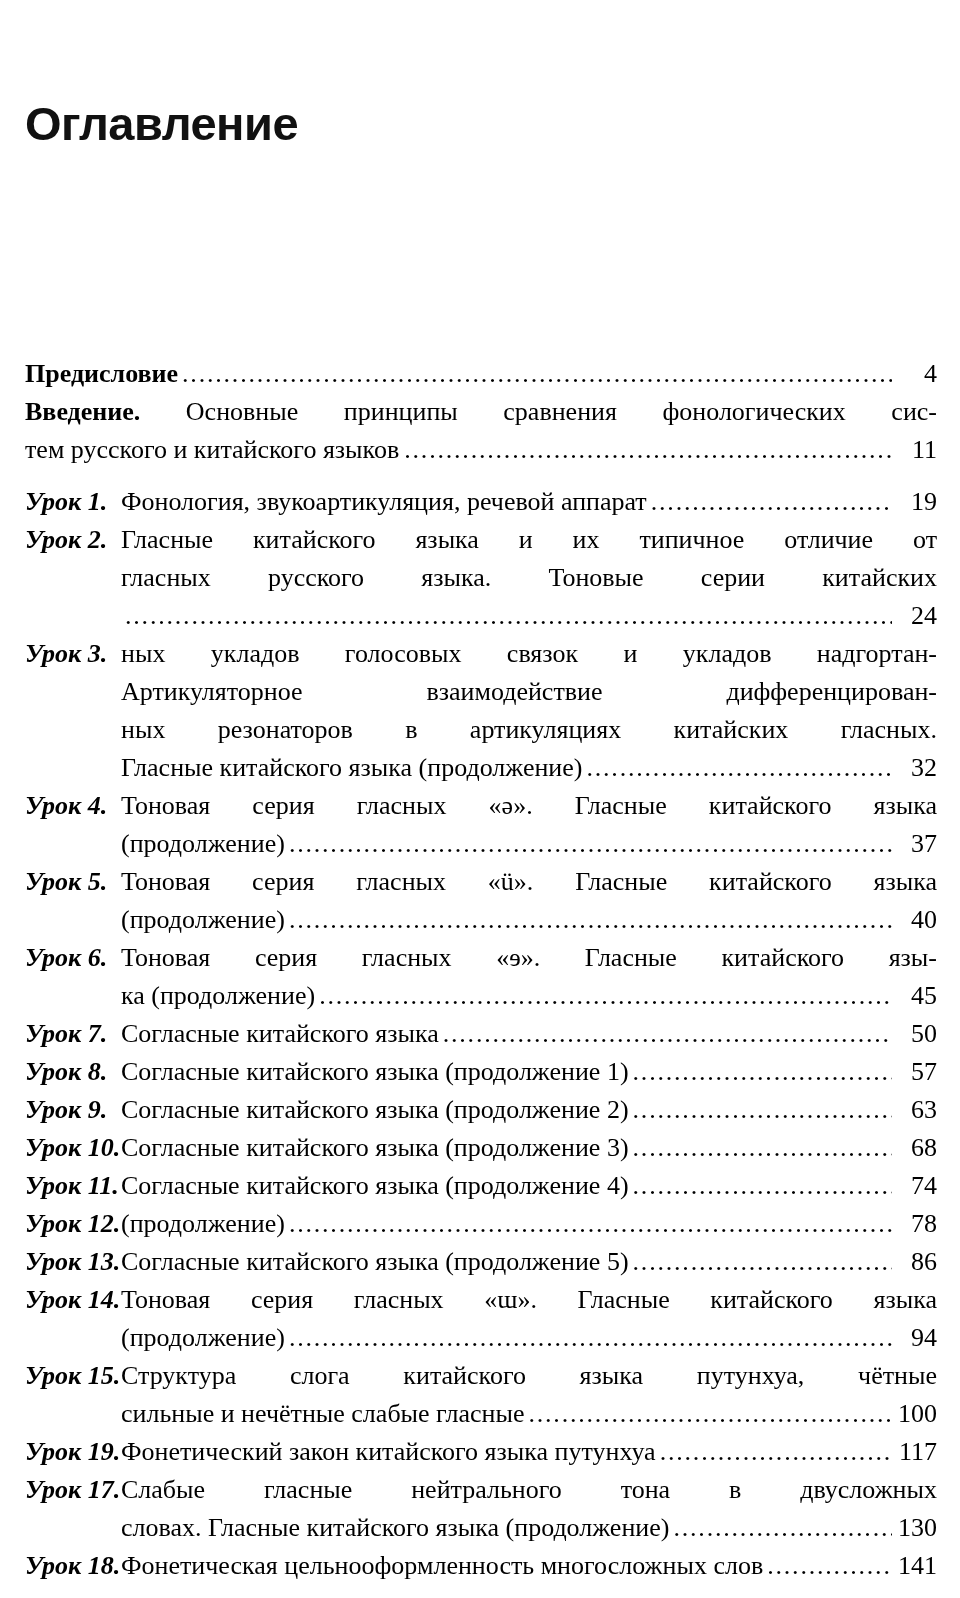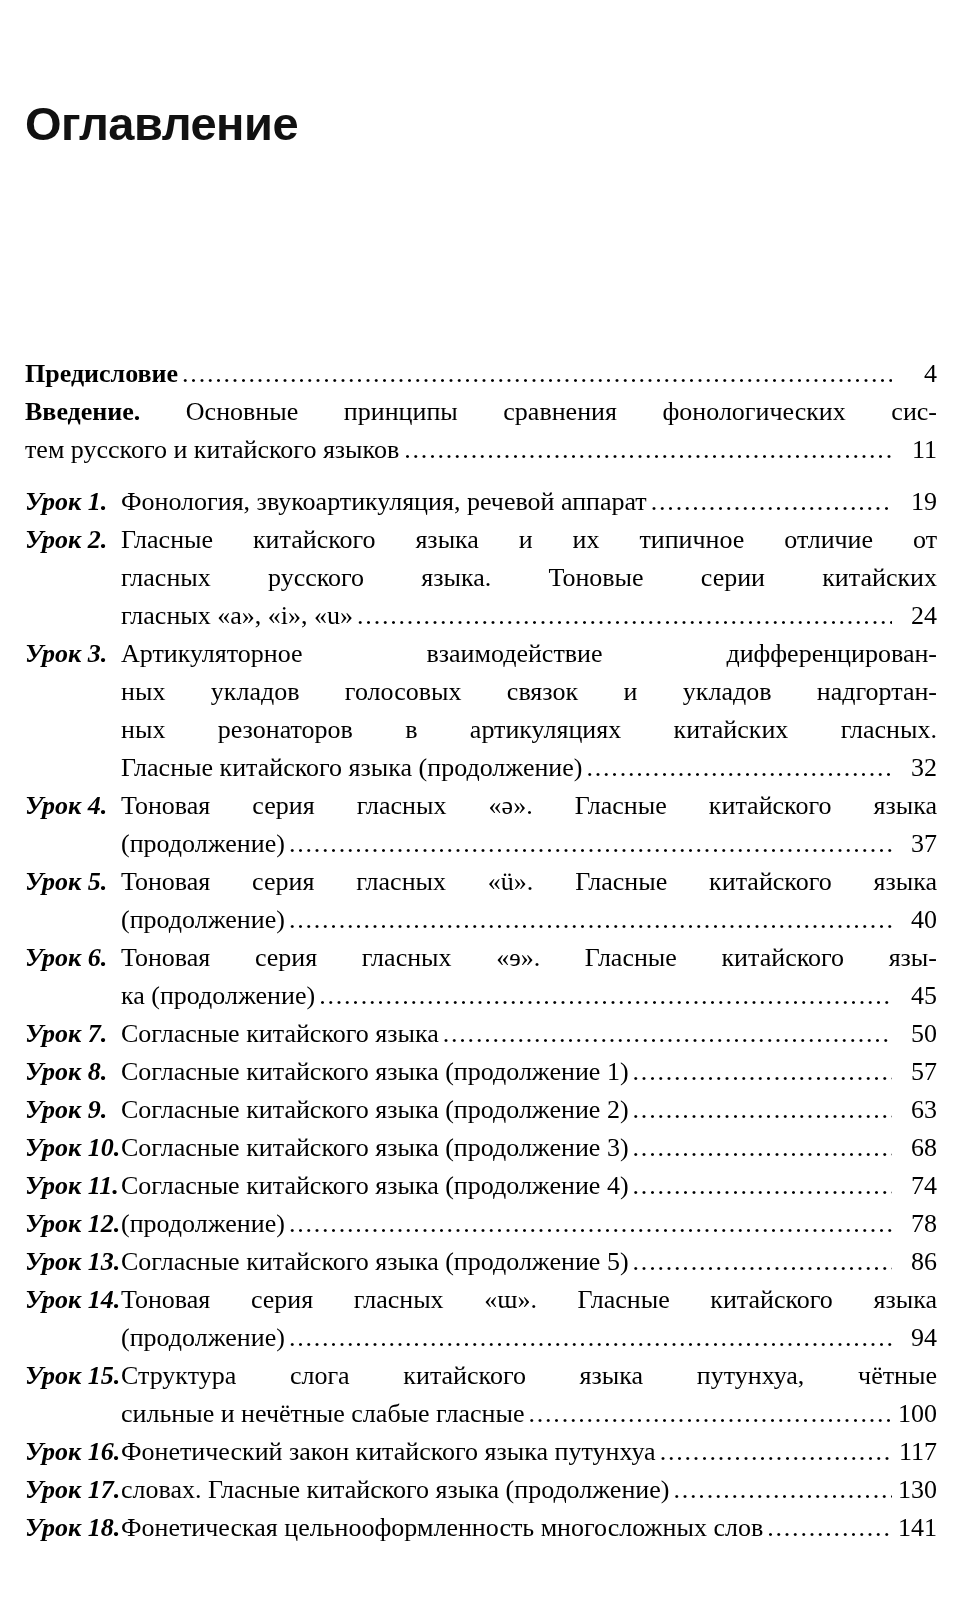--- a/index.html
+++ b/index.html
@@ -167,31 +167,30 @@
             <span class="leader-page">19</span>
           </div>
         </div>
       </div>
       <div class="toc-entry indent-lesson">
         <span class="entry-label">Урок 2.</span>
         <div class="entry-body">
           <div class="wrap-line">Гласные китайского языка и их типичное отличие от</div>
           <div class="wrap-line">гласных русского языка. Тоновые серии китайских</div>
           <div class="leader-line">
-            <span class="leader-text">гласных «a», «i», «u»</span>
             <span class="leader-dots">........................................................................................................................</span>
             <span class="leader-page">24</span>
           </div>
         </div>
       </div>
       <div class="toc-entry indent-lesson">
         <span class="entry-label">Урок 3.</span>
         <div class="entry-body">
+          <div class="wrap-line">ных укладов голосовых связок и укладов надгортан-</div>
           <div class="wrap-line">Артикуляторное взаимодействие дифференцирован-</div>
-          <div class="wrap-line">ных укладов голосовых связок и укладов надгортан-</div>
           <div class="wrap-line">ных резонаторов в артикуляциях китайских гласных.</div>
           <div class="leader-line">
             <span class="leader-text">Гласные китайского языка (продолжение)</span>
             <span class="leader-dots">........................................................................................................................</span>
             <span class="leader-page">32</span>
           </div>
         </div>
       </div>
       <div class="toc-entry indent-lesson">
         <span class="entry-label">Урок 4.</span>
@@ -312,32 +311,33 @@
         <div class="entry-body">
           <div class="wrap-line">Структура слога китайского языка путунхуа, чётные</div>
           <div class="leader-line">
             <span class="leader-text">сильные и нечётные слабые гласные</span>
             <span class="leader-dots">........................................................................................................................</span>
             <span class="leader-page">100</span>
           </div>
         </div>
       </div>
       <div class="toc-entry indent-lesson">
-        <span class="entry-label">Урок 16.</span>
+        <span class="entry-label">Урок 19.</span>
         <div class="entry-body">
           <div class="leader-line">
             <span class="leader-text">Фонетический закон китайского языка путунхуа</span>
             <span class="leader-dots">........................................................................................................................</span>
             <span class="leader-page">117</span>
           </div>
         </div>
       </div>
       <div class="toc-entry indent-lesson">
         <span class="entry-label">Урок 17.</span>
         <div class="entry-body">
+          <div class="wrap-line">Слабые гласные нейтрального тона в двусложных</div>
           <div class="leader-line">
             <span class="leader-text">словах. Гласные китайского языка (продолжение)</span>
             <span class="leader-dots">........................................................................................................................</span>
             <span class="leader-page">130</span>
           </div>
         </div>
       </div>
       <div class="toc-entry indent-lesson">
         <span class="entry-label">Урок 18.</span>
         <div class="entry-body">

